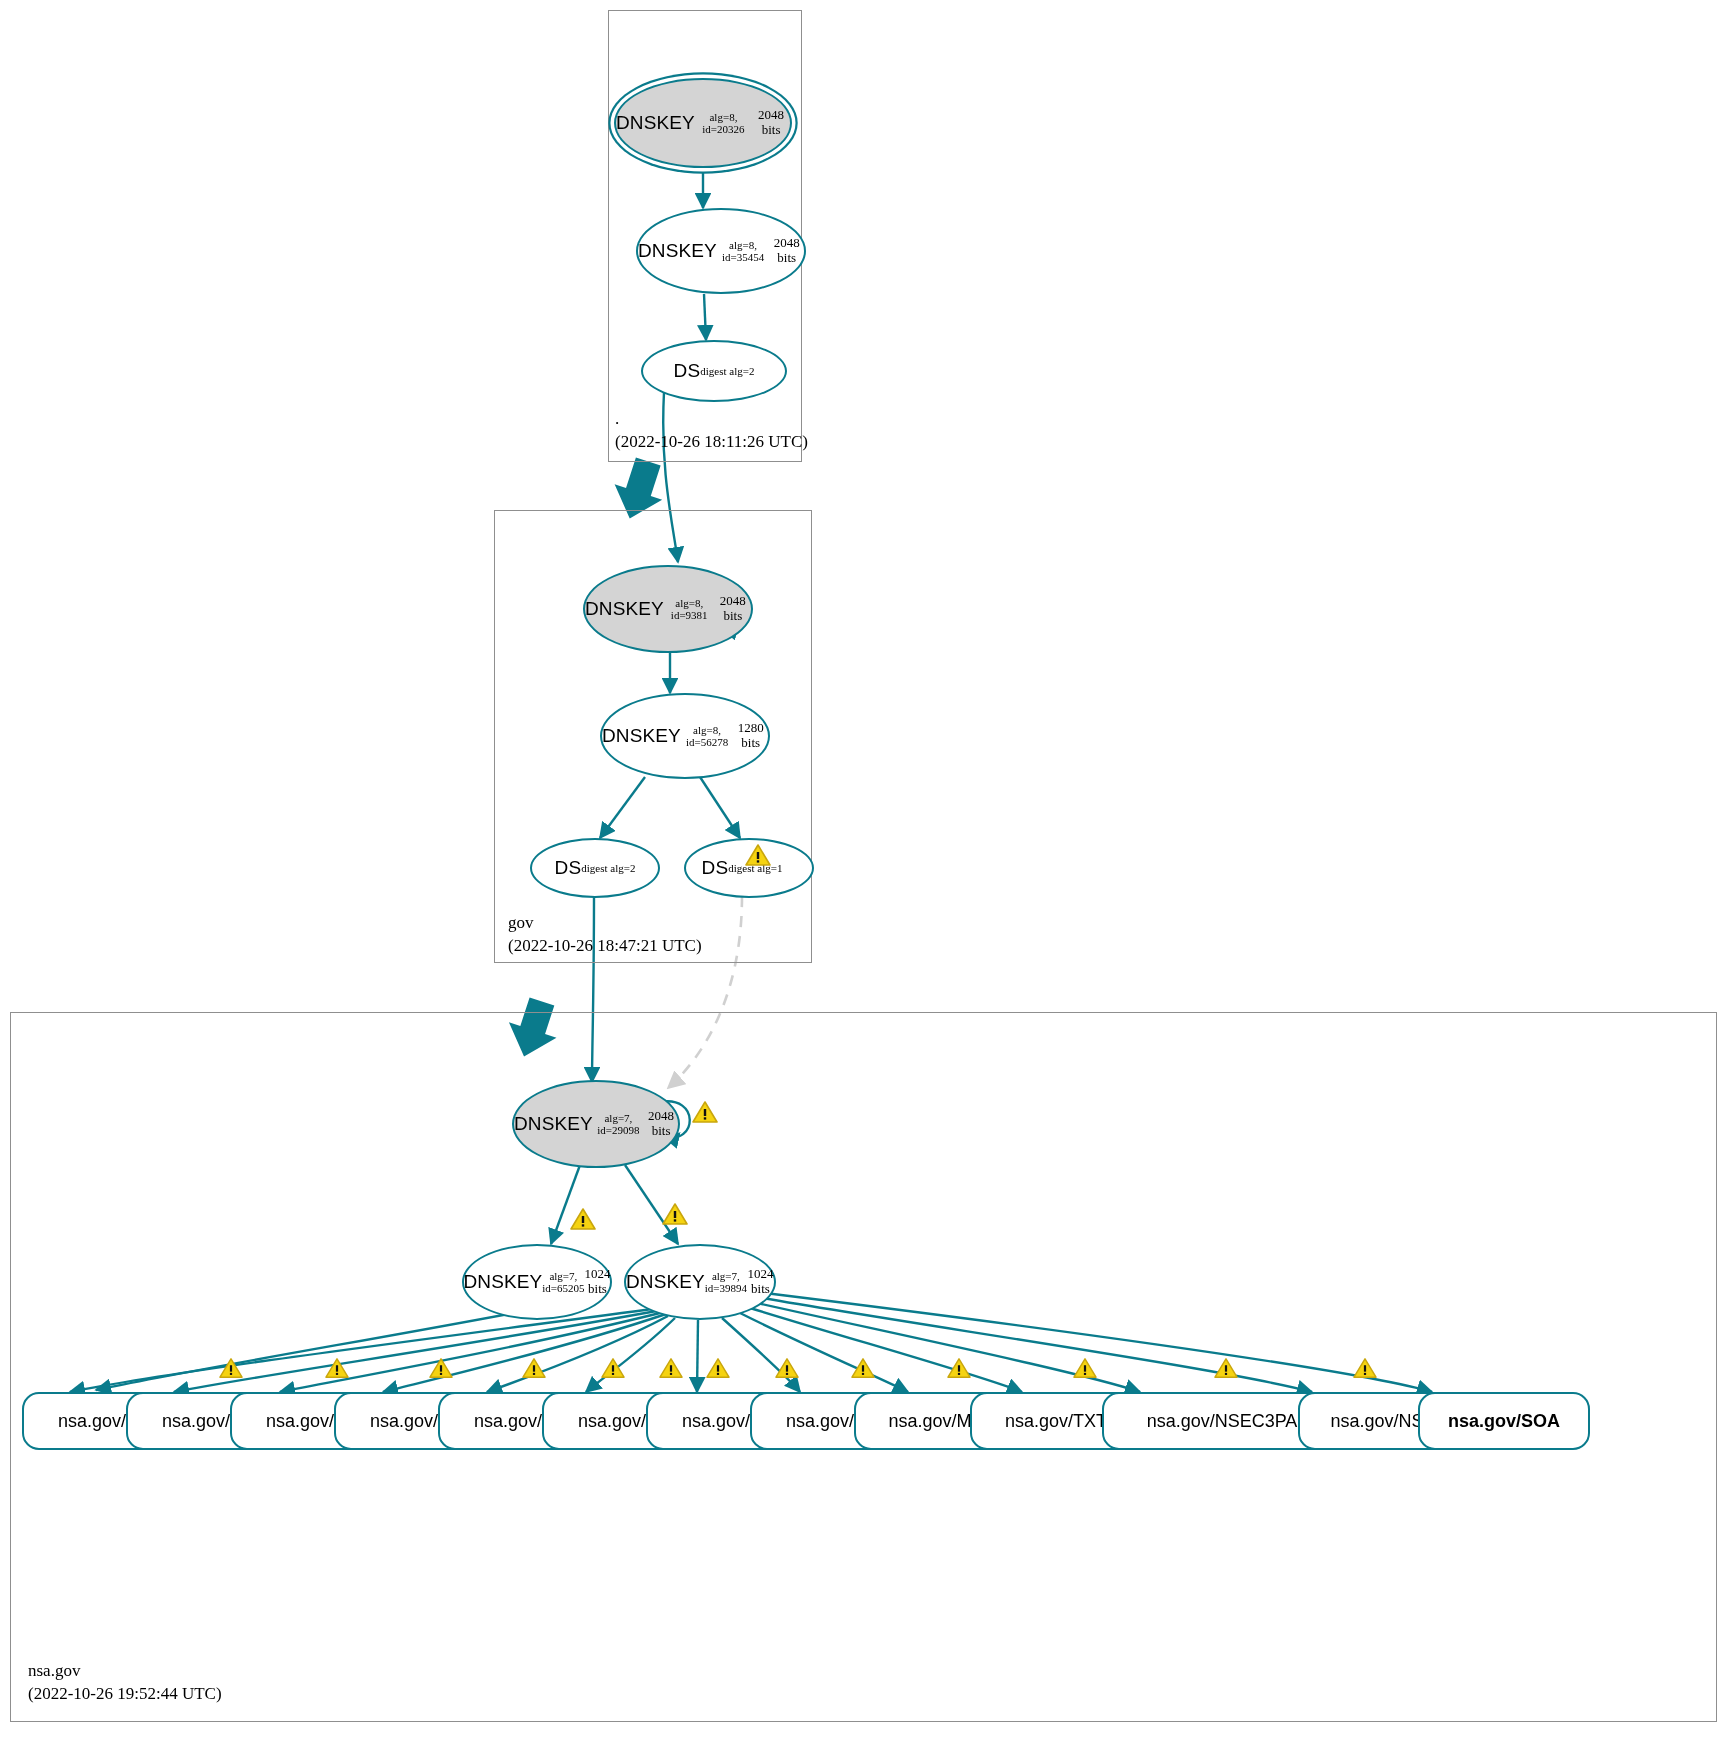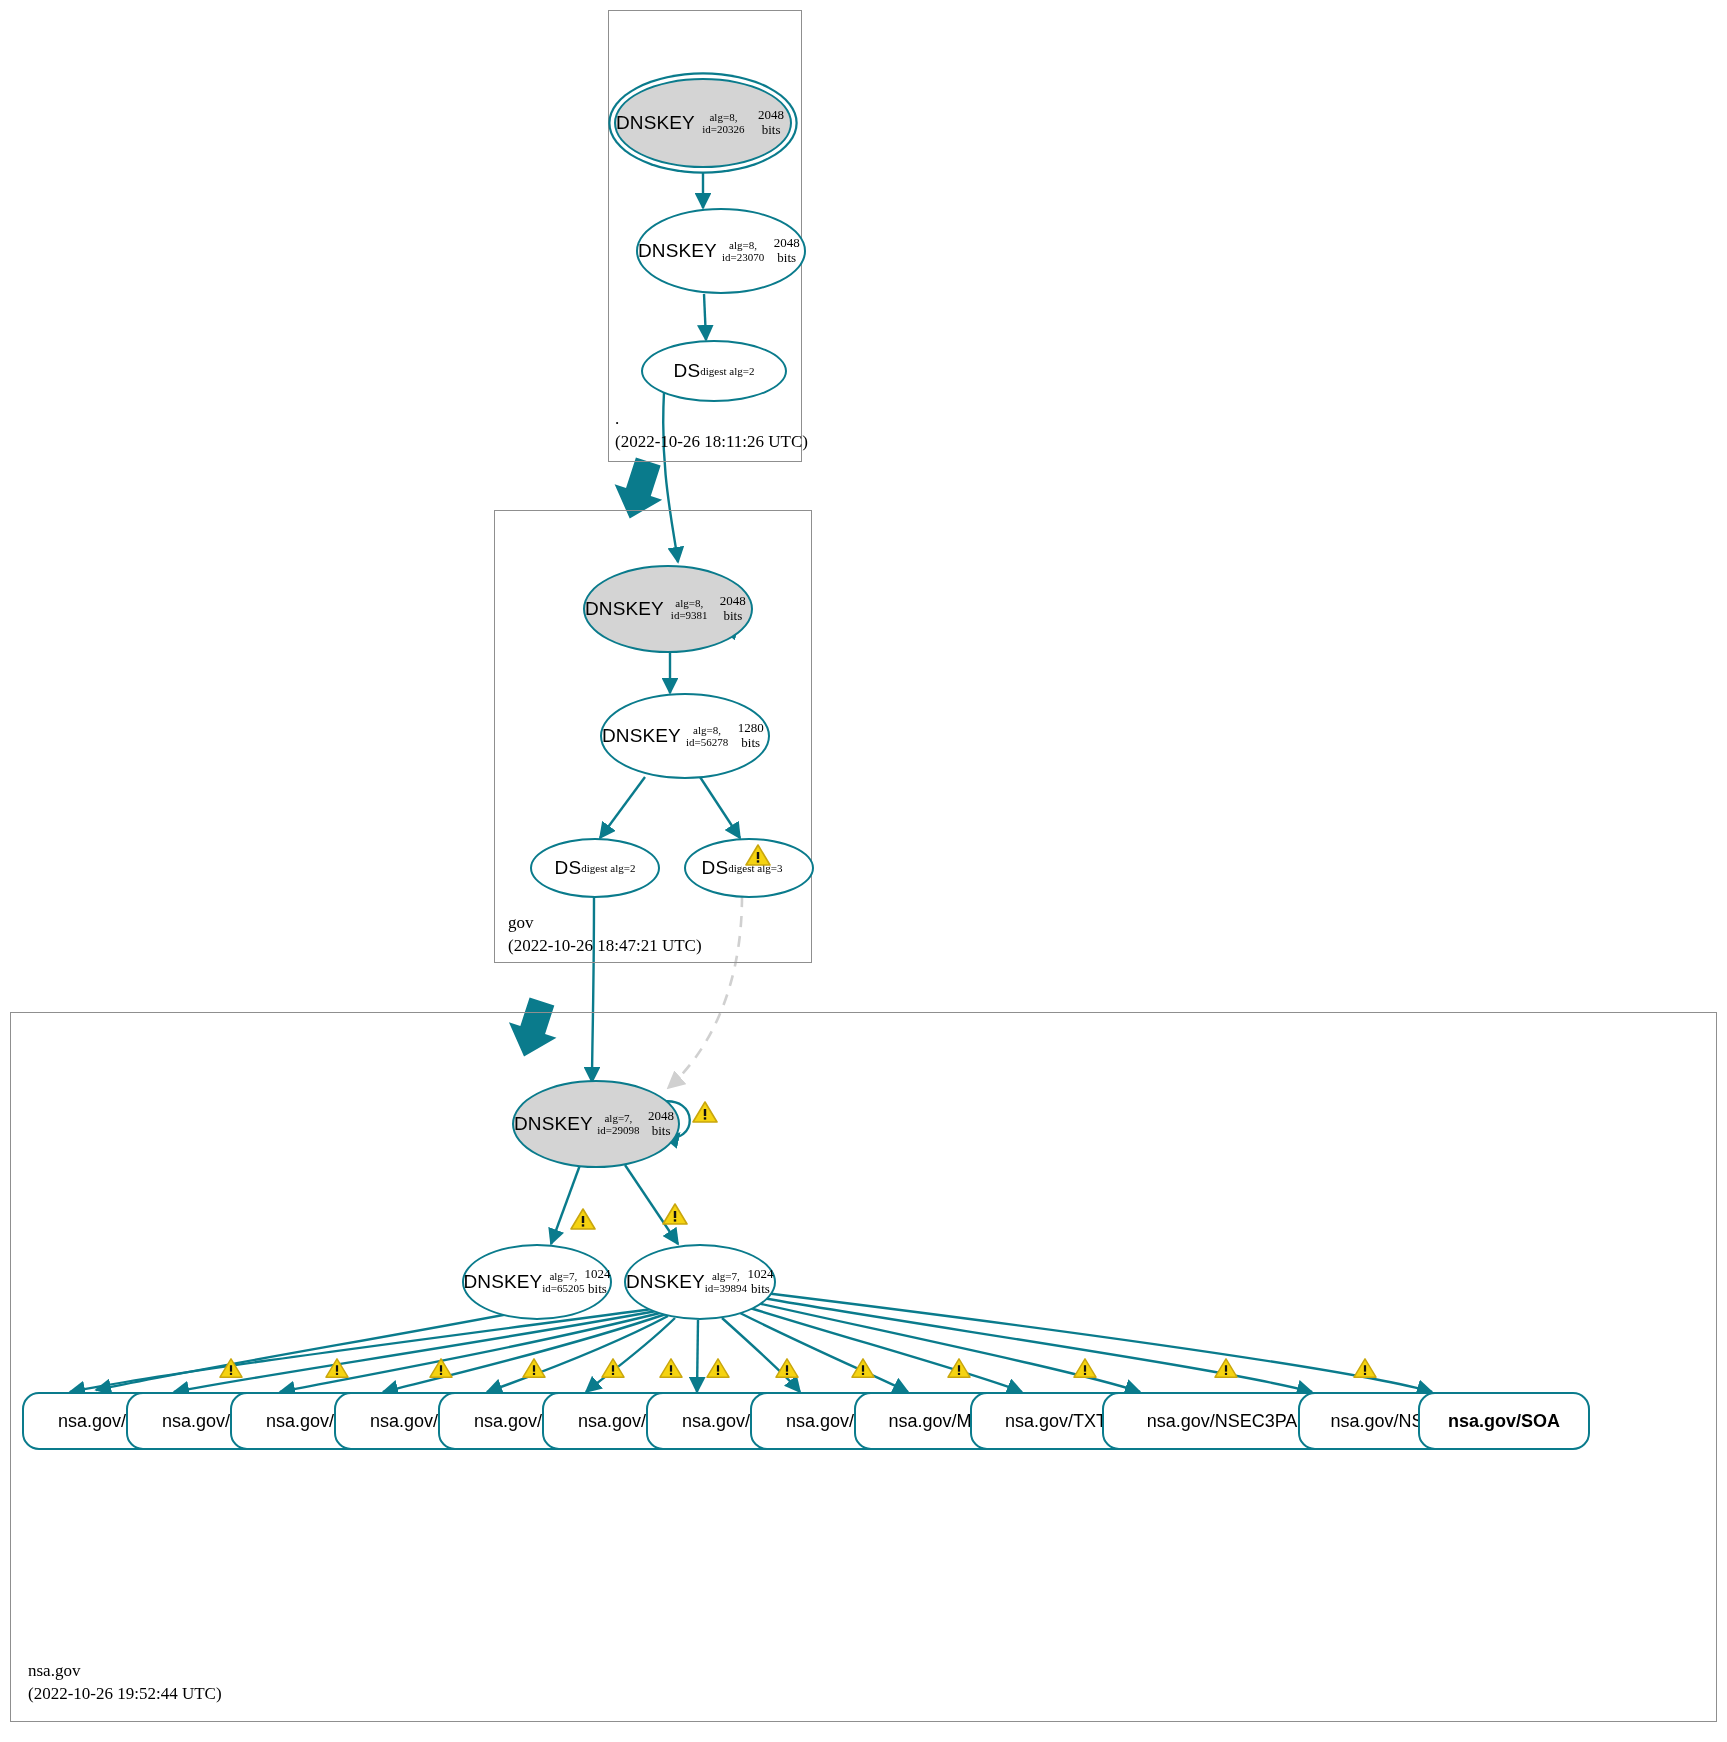--- a/index.html
+++ b/index.html
@@ -190,21 +190,21 @@
   </div>
 
   <div class="node-ellipse filled dbl" style="left:614px; top:78px; width:178px; height:90px;">
     <span class="n-title">DNSKEY</span>
     <span class="n-sub">alg=8, id=20326</span>
     <span class="n-sub2">2048 bits</span>
   </div>
 
   <div class="node-ellipse" style="left:636px; top:208px; width:170px; height:86px;">
     <span class="n-title">DNSKEY</span>
-    <span class="n-sub">alg=8, id=23070</span>
+    <span class="n-sub">alg=8, id=35454</span>
     <span class="n-sub2">2048 bits</span>
   </div>
 
   <div class="node-ellipse" style="left:641px; top:340px; width:146px; height:62px;">
     <span class="n-title">DS</span>
     <span class="n-sub">digest alg=2</span>
   </div>
 
   <div class="node-ellipse filled" style="left:583px; top:565px; width:170px; height:88px;">
     <span class="n-title">DNSKEY</span>
@@ -218,21 +218,21 @@
     <span class="n-sub2">1280 bits</span>
   </div>
 
   <div class="node-ellipse" style="left:530px; top:838px; width:130px; height:60px;">
     <span class="n-title">DS</span>
     <span class="n-sub">digest alg=2</span>
   </div>
 
   <div class="node-ellipse" style="left:684px; top:838px; width:130px; height:60px;">
     <span class="n-title" style="margin-left:-14px;">DS</span>
-    <span class="n-sub">digest alg=3</span>
+    <span class="n-sub">digest alg=1</span>
   </div>
   <svg class="warn" style="left:745px; top:843px;" viewBox="0 0 26 24">
     <path d="M13 2 L25 22 L1 22 Z" fill="#f5d311" stroke="#c9a60d" stroke-width="1.6" stroke-linejoin="round"></path>
     <rect x="11.8" y="9" width="2.4" height="7" fill="#111"></rect>
     <rect x="11.8" y="17.3" width="2.4" height="2.3" fill="#111"></rect>
   </svg>
 
   <div class="node-ellipse filled" style="left:512px; top:1080px; width:168px; height:88px;">
     <span class="n-title">DNSKEY</span>
     <span class="n-sub">alg=7, id=29098</span>

